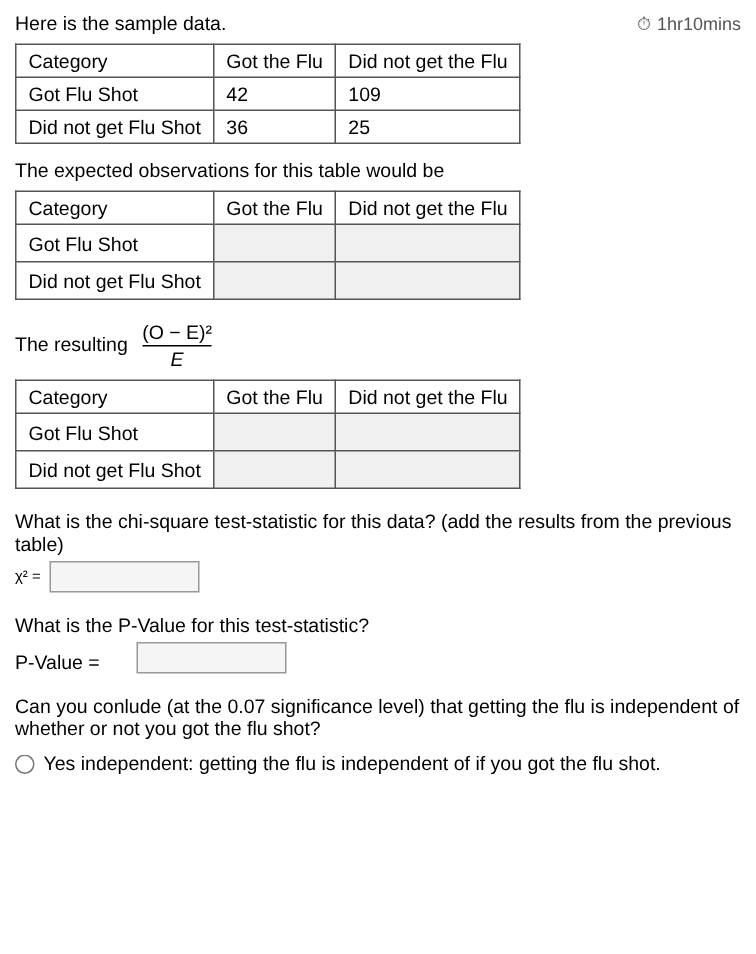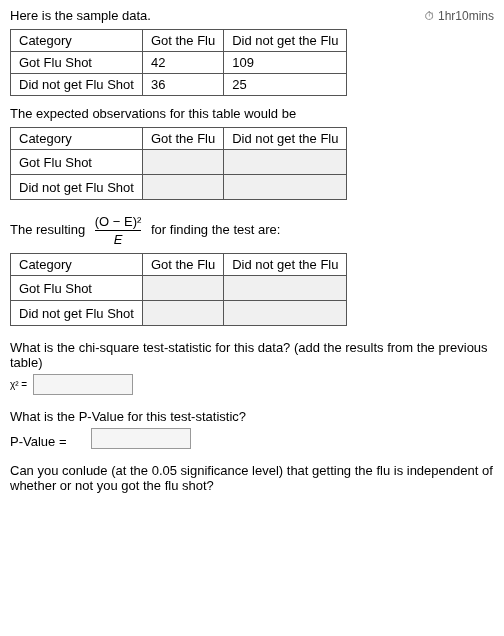--- a/index.html
+++ b/index.html
@@ -167,21 +167,20 @@
 
 <div class="section-gap">
   <p class="section-text">
     <span>The resulting</span>
     <span style="margin: 0 6px; display: inline-block; vertical-align: middle;">
       <span class="formula">
         <span class="numerator">(O − E)²</span>
         <span class="denominator">E</span>
       </span>
     </span>
-    <span>for finding the test are:</span>
   </p>
 </div>
 
 <table>
   <tbody>
       <tr>
     <th>Category</th>
     <th>Got the Flu</th>
     <th>Did not get the Flu</th>
   </tr>
@@ -208,14 +207,18 @@
 
 <div class="section-gap">
   <p>What is the P-Value for this test-statistic?</p>
   <div class="pval-row">
     <span>P-Value =</span>
     <input type="text" class="wide" aria-label="P-Value" style="">
   </div>
 </div>
 
 <div class="section-gap">
-  <p>Can you conlude (at the 0.05 significance level) that getting the flu is independent of whether or not you got the flu shot?</p>
+  <p>Can you conlude (at the 0.07 significance level) that getting the flu is independent of whether or not you got the flu shot?</p>
+  <div class="radio-option">
+    <input type="radio" name="conclusion" value="independent" style="">
+    <span>Yes independent: getting the flu is independent of if you got the flu shot.</span>
+  </div>
 </div>
 
 </body></html>

